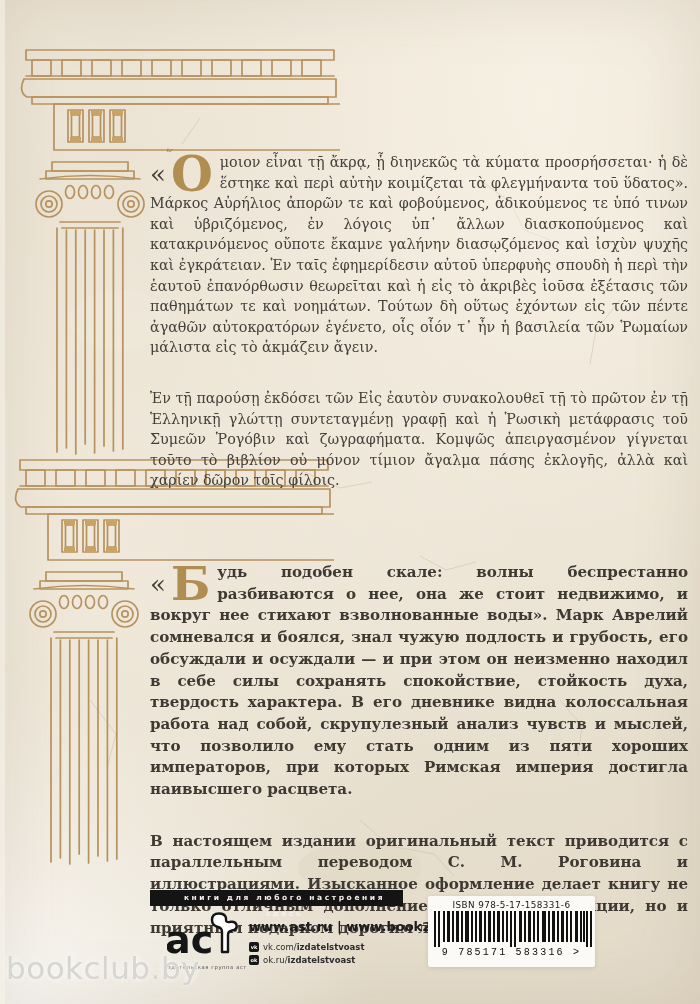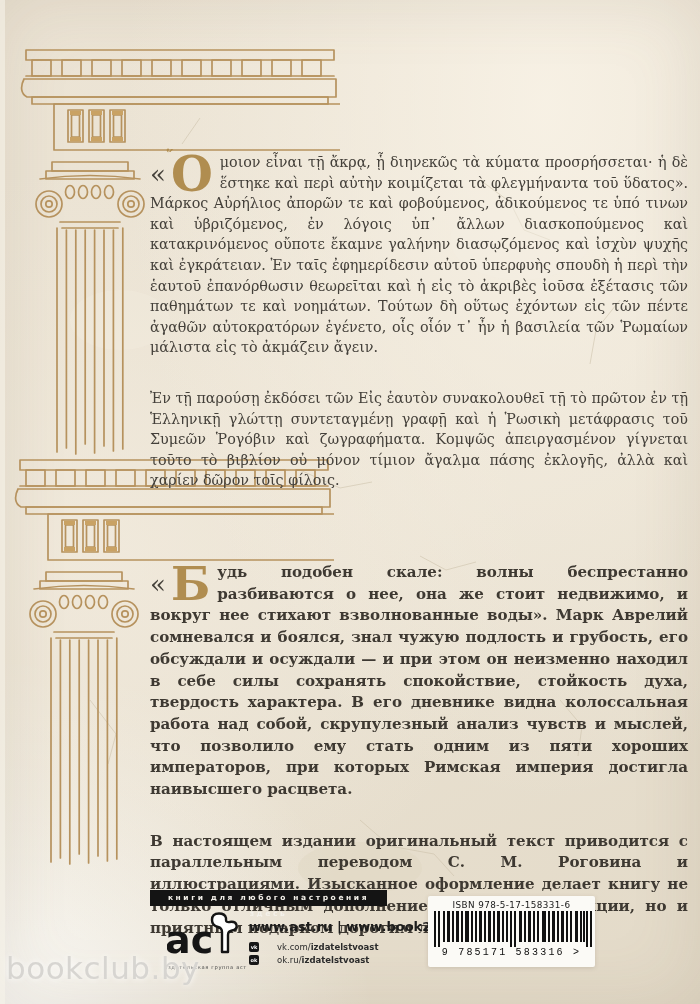--- a/index.html
+++ b/index.html
@@ -23,26 +23,26 @@
     font:14.3px/20.6px "DejaVu Serif",serif;}
   #russian-block{left:150px;top:562px;width:538px;color:#3e3932;
     font-weight:bold;font-size:15.1px;line-height:21.7px;}
   .guillemet{float:left;font-size:26px;line-height:26px;margin:9px 5px 0 0;color:#45413a;font-weight:normal;}
   .dropcap{float:left;position:relative;font-size:48px;line-height:38px;padding:3px 7px 0 0;
     color:#b08d50;font-weight:bold;}
   .cap-mark{position:absolute;left:-5px;top:-3px;font-size:16px;line-height:16px;color:#b08d50;}
 
   .banner{position:absolute;left:150px;top:890px;width:237px;height:16px;z-index:4;
     background:#141414;color:#f4f1ea;text-align:center;
-    font:bold 7.5px/16px "DejaVu Sans",sans-serif;letter-spacing:2.6px;}
+    font:bold 7.5px/16px "DejaVu Sans",sans-serif;letter-spacing:2.6px;padding-left:16px;}
   .logo-area{position:absolute;left:158px;top:908px;width:95px;z-index:4;text-align:center;}
   .logo-tagline{font:5.2px/7px "DejaVu Sans",sans-serif;letter-spacing:.6px;color:#4c4c4c;width:86px;margin:0 auto;}
   .links{position:absolute;left:249px;top:919px;z-index:4;font-family:"DejaVu Sans",sans-serif;}
   .sites{font-weight:bold;font-size:13px;color:#1d1d1d;margin-bottom:8px;}
-  .social-row{display:flex;align-items:center;gap:18px;font-size:8.5px;color:#2b2b2b;margin-top:3px;}
+  .social-row{display:flex;align-items:center;gap:4px;font-size:8.5px;color:#2b2b2b;margin-top:3px;}
   .sq{width:10px;height:10px;background:#161616;border-radius:2px;color:#fff;flex:0 0 auto;
     font:bold 5px/10px "DejaVu Sans",sans-serif;text-align:center;}
   .acct{font-weight:bold;}
 
   .barcode-box{position:absolute;left:428px;top:896px;width:167px;height:71px;z-index:4;
     background:#fbfaf6;border-radius:2px;box-shadow:0 1px 4px rgba(90,80,60,.18);text-align:center;}
   .isbn{font:8.8px/12px "DejaVu Sans",sans-serif;letter-spacing:.4px;color:#181818;margin-top:3px;}
   .bars{display:block;margin:0 auto;}
   .digits{font:10px/12px "Liberation Mono",monospace;letter-spacing:2.2px;color:#0e0e0e;}
 

